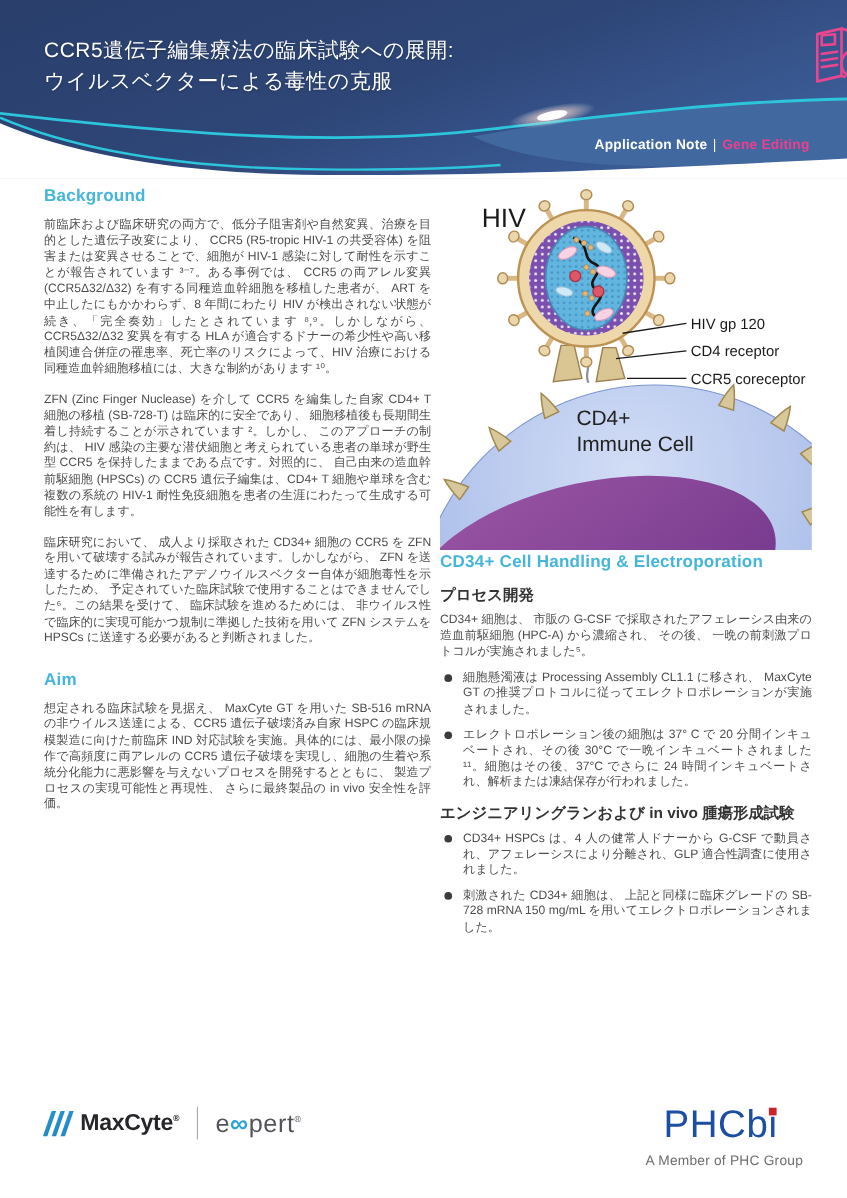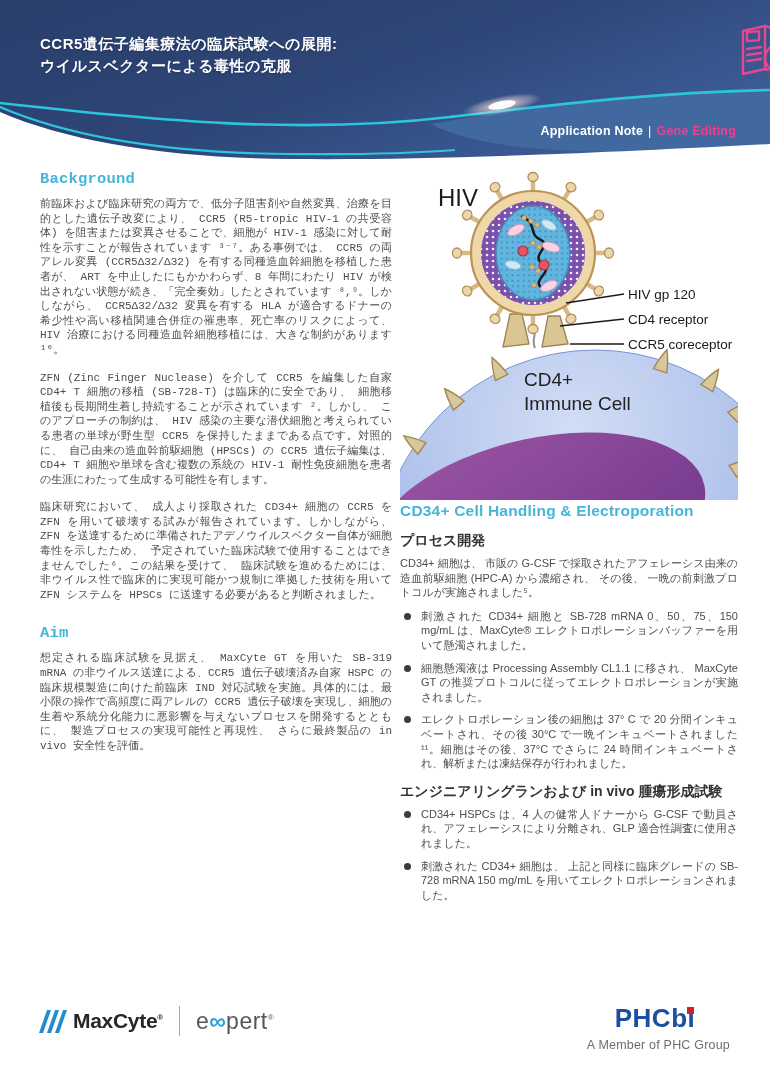--- a/index.html
+++ b/index.html
@@ -7,33 +7,33 @@
   .page {
     position:relative; width:770px; height:1089px; margin:0 auto;
     background:#ffffff; overflow:hidden;
   }
 
   
   .header { position:absolute; top:0; left:0; width:770px; height:162px; }
   .header svg { position:absolute; top:0; left:0; }
   .header-title {
     position:absolute; top:33px; left:40px; color:#ffffff;
-    font-size:15px; font-weight:bold; line-height:1.45; letter-spacing:0.5px;
+    font-size:19px; font-weight:normal; line-height:1.45; letter-spacing:0.5px;
     text-shadow:0 1px 2px rgba(0,0,0,0.25);
   }
   .appnote-bar {
     position:absolute; top:124px; right:34px; font-size:12.5px; font-weight:bold;
     color:#ffffff; letter-spacing:0.2px;
   }
   .appnote-bar .sep { margin:0 5px; font-weight:normal; }
   .appnote-bar .cat { color:#ef3e8e;text-align:right; }
   .header-icon { position:absolute; top:22px; right:36px; }
 
   
-  .col-left  { position:absolute; top:170px; left:40px;  width:352px;font-family:Liberation Mono, monospace; }
+  .col-left  { position:absolute; top:170px; left:40px;  width:352px; }
   .col-right { position:absolute; top:168px; left:400px; width:338px; }
 
   h2.section {
     color:#45b6d9; font-size:15.5px; font-weight:bold; letter-spacing:0.2px;
     margin-bottom:9px;
   }
   .body-text {
     color:#4d4d4d; font-size:11px; line-height:14.6px; text-align:justify;
     margin-bottom:13px;
   }
@@ -61,21 +61,21 @@
   .mc-reg { font-size:8px; vertical-align:super; color:#26262a; }
   .fdivider { width:1px; height:30px; background:#a9a9ad; margin:0 16px; }
   .expert-logo { font-size:23px; color:#54555a; letter-spacing:0.5px; }
   .expert-logo .inf { color:#2aa3d8; font-weight:bold; }
   .expert-logo .reg { font-size:8px; vertical-align:super; }
 
   .footer-phcbi {
     position:absolute; right:40px; top:1005px; text-align:center; width:150px;
   }
   .phcbi-word {
-    position:relative; display:inline-block; font-size:26px; font-weight:bold;
+    position:relative; display:inline-block; font-size:35px; font-weight:normal;
     color:#1c4ea1; letter-spacing:0.5px; line-height:1.05;
   }
   .phcbi-idot {
     position:absolute; top:2px; right:1px; width:7px; height:7px; background:#cc2229;
   }
   .phc-member { margin-top:6px; font-size:12.5px; color:#6d6e71; letter-spacing:0.2px;text-align:right; }
 </style>
 </head>
 <body>
 
@@ -131,21 +131,21 @@
   </div>
 
   <div class="col-left">
     <h2 class="section">Background</h2>
     <p class="body-text">前臨床および臨床研究の両方で、低分子阻害剤や自然変異、治療を目的とした遺伝子改変により、 CCR5 (R5-tropic HIV-1 の共受容体) を阻害または変異させることで、細胞が HIV-1 感染に対して耐性を示すことが報告されています ³⁻⁷。ある事例では、 CCR5 の両アレル変異 (CCR5Δ32/Δ32) を有する同種造血幹細胞を移植した患者が、 ART を中止したにもかかわらず、8 年間にわたり HIV が検出されない状態が続き、「完全奏効」したとされています ⁸,⁹。しかしながら、 CCR5Δ32/Δ32 変異を有する HLA が適合するドナーの希少性や高い移植関連合併症の罹患率、死亡率のリスクによって、HIV 治療における同種造血幹細胞移植には、大きな制約があります ¹⁰。</p>
     <p class="body-text">ZFN (Zinc Finger Nuclease) を介して CCR5 を編集した自家 CD4+ T 細胞の移植 (SB-728-T) は臨床的に安全であり、 細胞移植後も長期間生着し持続することが示されています ²。しかし、 このアプローチの制約は、 HIV 感染の主要な潜伏細胞と考えられている患者の単球が野生型 CCR5 を保持したままである点です。対照的に、 自己由来の造血幹前駆細胞 (HPSCs) の CCR5 遺伝子編集は、CD4+ T 細胞や単球を含む複数の系統の HIV-1 耐性免疫細胞を患者の生涯にわたって生成する可能性を有します。</p>
     <p class="body-text">臨床研究において、 成人より採取された CD34+ 細胞の CCR5 を ZFN を用いて破壊する試みが報告されています。しかしながら、 ZFN を送達するために準備されたアデノウイルスベクター自体が細胞毒性を示したため、 予定されていた臨床試験で使用することはできませんでした⁶。この結果を受けて、 臨床試験を進めるためには、 非ウイルス性で臨床的に実現可能かつ規制に準拠した技術を用いて ZFN システムを HPSCs に送達する必要があると判断されました。</p>
 
     <div class="aim-block">
       <h2 class="section">Aim</h2>
-      <p class="body-text">想定される臨床試験を見据え、 MaxCyte GT を用いた SB-319 mRNA の非ウイルス送達による、CCR5 遺伝子破壊済み自家 HSPC の臨床規模製造に向けた前臨床 IND 対応試験を実施。具体的には、最小限の操作で高頻度に両アレルの CCR5 遺伝子破壊を実現し、細胞の生着や系統分化能力に悪影響を与えないプロセスを開発するとともに、 製造プロセスの実現可能性と再現性、 さらに最終製品の in vivo 安全性を評価。</p>
+      <p class="body-text">想定される臨床試験を見据え、 MaxCyte GT を用いた SB-516 mRNA の非ウイルス送達による、CCR5 遺伝子破壊済み自家 HSPC の臨床規模製造に向けた前臨床 IND 対応試験を実施。具体的には、最小限の操作で高頻度に両アレルの CCR5 遺伝子破壊を実現し、細胞の生着や系統分化能力に悪影響を与えないプロセスを開発するとともに、 製造プロセスの実現可能性と再現性、 さらに最終製品の in vivo 安全性を評価。</p>
     </div>
   </div>
 
   <div class="col-right">
 
     <div class="figure">
       <svg width="338" height="332" viewBox="0 0 338 332">
         <defs>
           <radialGradient id="cellGrad" cx="0.45" cy="0.18" r="0.9">
             <stop offset="0" stop-color="#d2ddf5"></stop>
@@ -320,24 +320,20 @@
       </svg>
     </div>
 
     <h2 class="section">CD34+ Cell Handling &amp; Electroporation</h2>
 
     <div class="subhead">プロセス開発</div>
     <p class="body-text" style="margin-bottom:9px;">CD34+ 細胞は、 市販の G-CSF で採取されたアフェレーシス由来の造血前駆細胞 (HPC-A) から濃縮され、 その後、 一晩の前刺激プロトコルが実施されました⁵。</p>
 
     <div class="bullet">
       <span class="dot"></span>
-      <span class="btxt">刺激された CD34+ 細胞と SB-728 mRNA 0、50、75、150 mg/mL は、MaxCyte® エレクトロポレーションバッファーを用いて懸濁されました。</span>
-    </div>
-    <div class="bullet">
-      <span class="dot"></span>
       <span class="btxt">細胞懸濁液は Processing Assembly CL1.1 に移され、 MaxCyte GT の推奨プロトコルに従ってエレクトロポレーションが実施されました。</span>
     </div>
     <div class="bullet">
       <span class="dot"></span>
       <span class="btxt">エレクトロポレーション後の細胞は 37° C で 20 分間インキュベートされ、その後 30°C で一晩インキュベートされました ¹¹。細胞はその後、37°C でさらに 24 時間インキュベートされ、解析または凍結保存が行われました。</span>
     </div>
 
     <div class="subhead">エンジニアリングランおよび in vivo 腫瘍形成試験</div>
 
     <div class="bullet">

